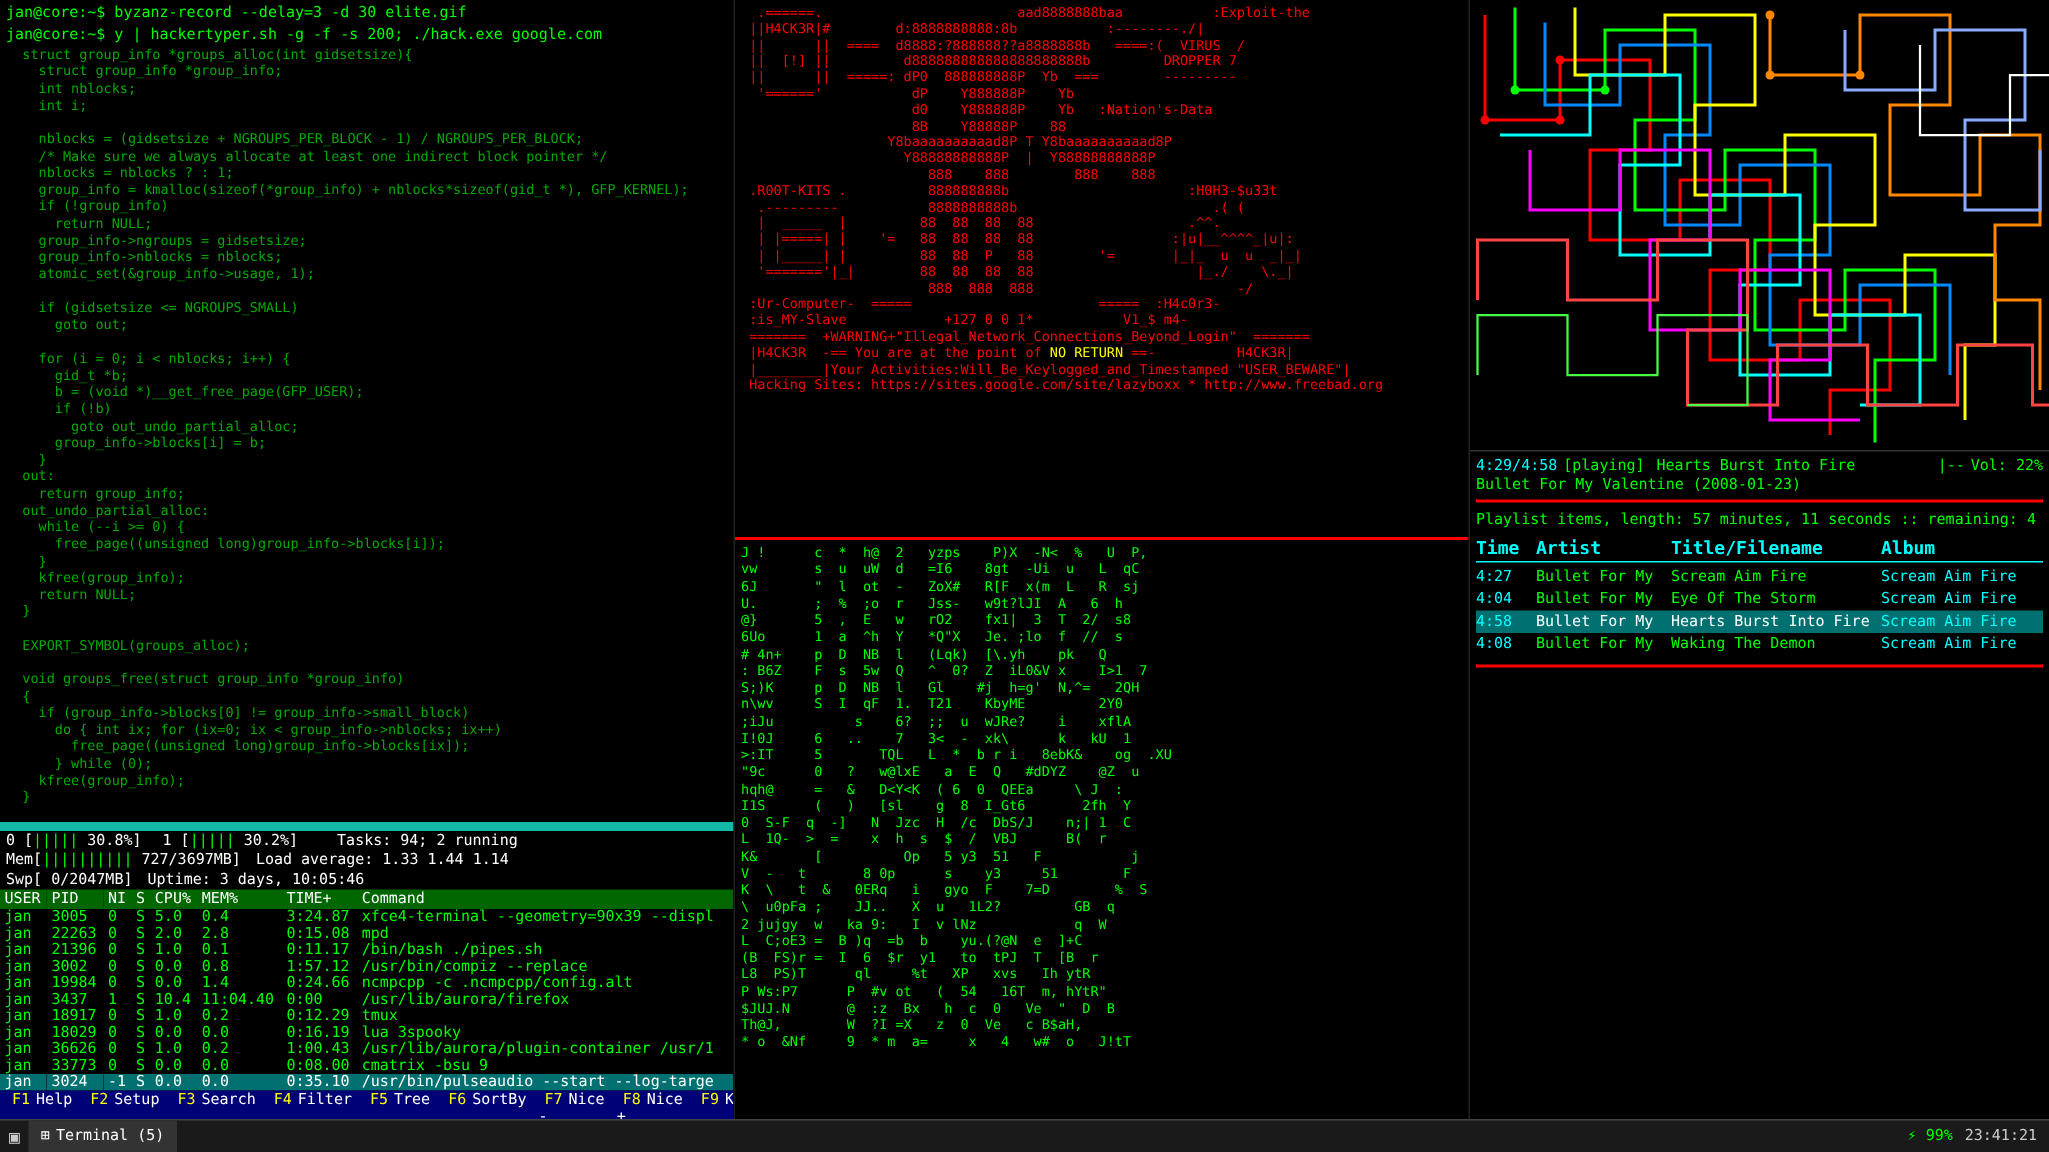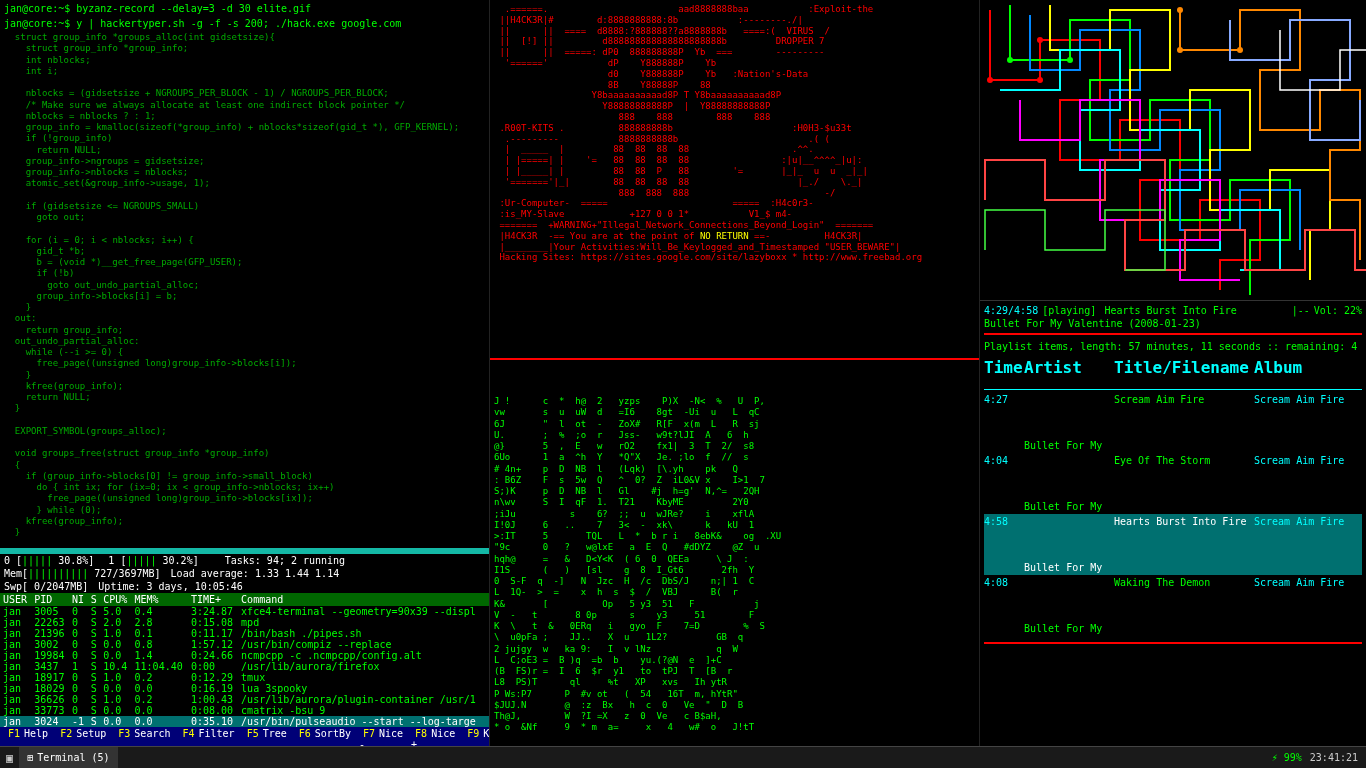--- a/index.html
+++ b/index.html
@@ -108,21 +108,20 @@
     
     .middle-panel {
       width: 490px;
       height: 768px;
       background: #000;
       color: #f00;
       overflow: hidden;
       display: flex;
       flex-direction: column;
       border-right: 1px solid #222;
-      gap: 32px;
     }
 
     .hacker-art {
       flex: 0 0 360px;
       font-size: 9px;
       line-height: 1.2;
       padding: 4px;
       color: #f00;
       font-family: monospace;
       overflow: hidden;
@@ -187,43 +186,43 @@
 
     .music-playlist-info {
       color: #0f0;
       margin-bottom: 6px;
       font-size: 10px;
     }
 
     .music-table-header {
       display: flex;
       color: #0ff;
-      font-size: 16px;
+      font-size: 12px;
       font-weight: bold;
       border-bottom: 1px solid #0ff;
-      padding-bottom: 12px;
+      padding-bottom: 2px;
       margin-bottom: 2px;
     }
     .music-table-header .col-time { width: 40px; }
     .music-table-header .col-artist { width: 90px; }
     .music-table-header .col-title { width: 140px; }
     .music-table-header .col-album { flex: 1; }
 
     .music-table-row {
       display: flex;
       font-size: 10px;
       line-height: 1.5;
       color: #0f0;
     }
     .music-table-row.active {
       background: #007070;
       color: #fff;
     }
     .music-table-row .col-time { width: 40px; color: #0ff; }
-    .music-table-row .col-artist { width: 90px; overflow: hidden; white-space: nowrap; margin-top: 46px; }
+    .music-table-row .col-artist { width: 90px; overflow: hidden; white-space: nowrap; }
     .music-table-row .col-title { width: 140px; overflow: hidden; white-space: nowrap; }
     .music-table-row .col-album { flex: 1; overflow: hidden; white-space: nowrap; color: #0ff; }
 
     .taskbar {
       position: absolute;
       bottom: 0;
       left: 0;
       width: 1366px;
       height: 22px;
       background: #1a1a1a;

